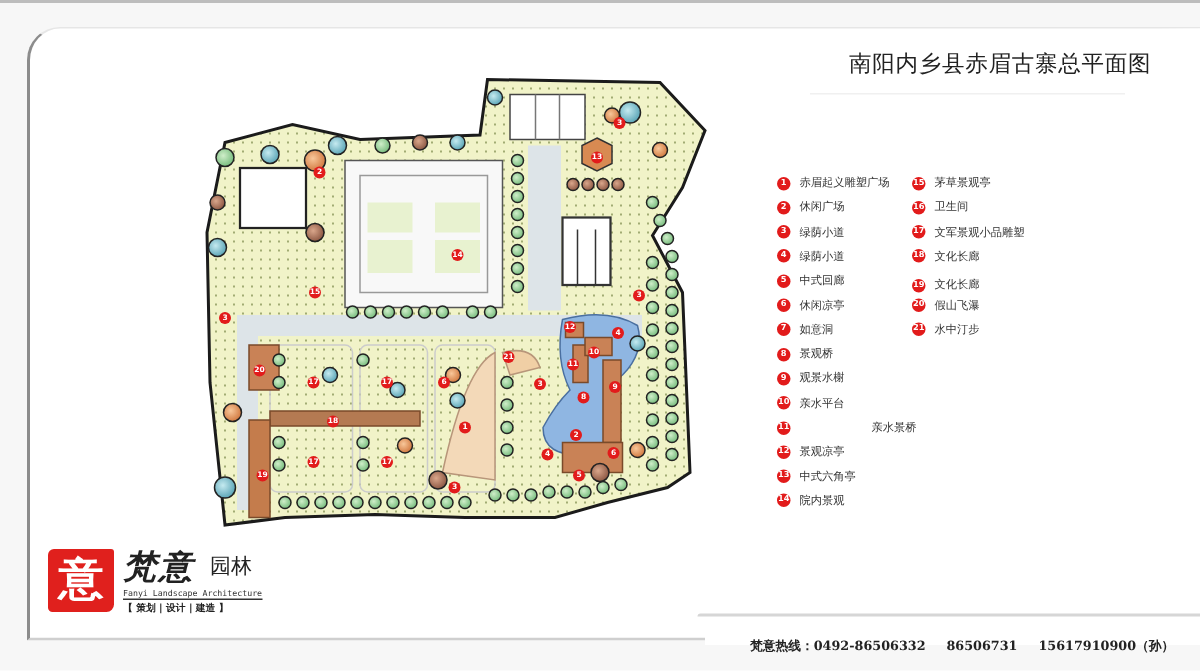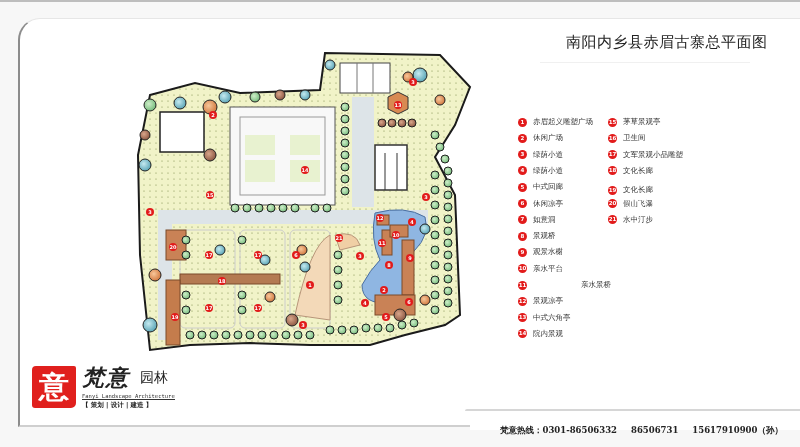--- a/index.html
+++ b/index.html
@@ -346,14 +346,14 @@
   <div class="logo-glyph">意</div>
 </div>
 <div class="brand">
   <div class="brand-cn">梵意</div>
   <div class="brand-cn2">园林</div>
   <div class="brand-en">Fanyi Landscape Architecture</div>
   <div class="brand-tags">【 策划  |  设计  |  建造 】</div>
 </div>
 
 <div class="hotline">
-  <span style="margin-right:0">梵意热线：</span><span>0301-86506332</span><span>86506731</span><span>15617910900（孙）</span>
+  <span style="margin-right:0">梵意热线：</span><span>0492-86506332</span><span>86506731</span><span>15617910900（孙）</span>
 </div>
 
 </body></html>

